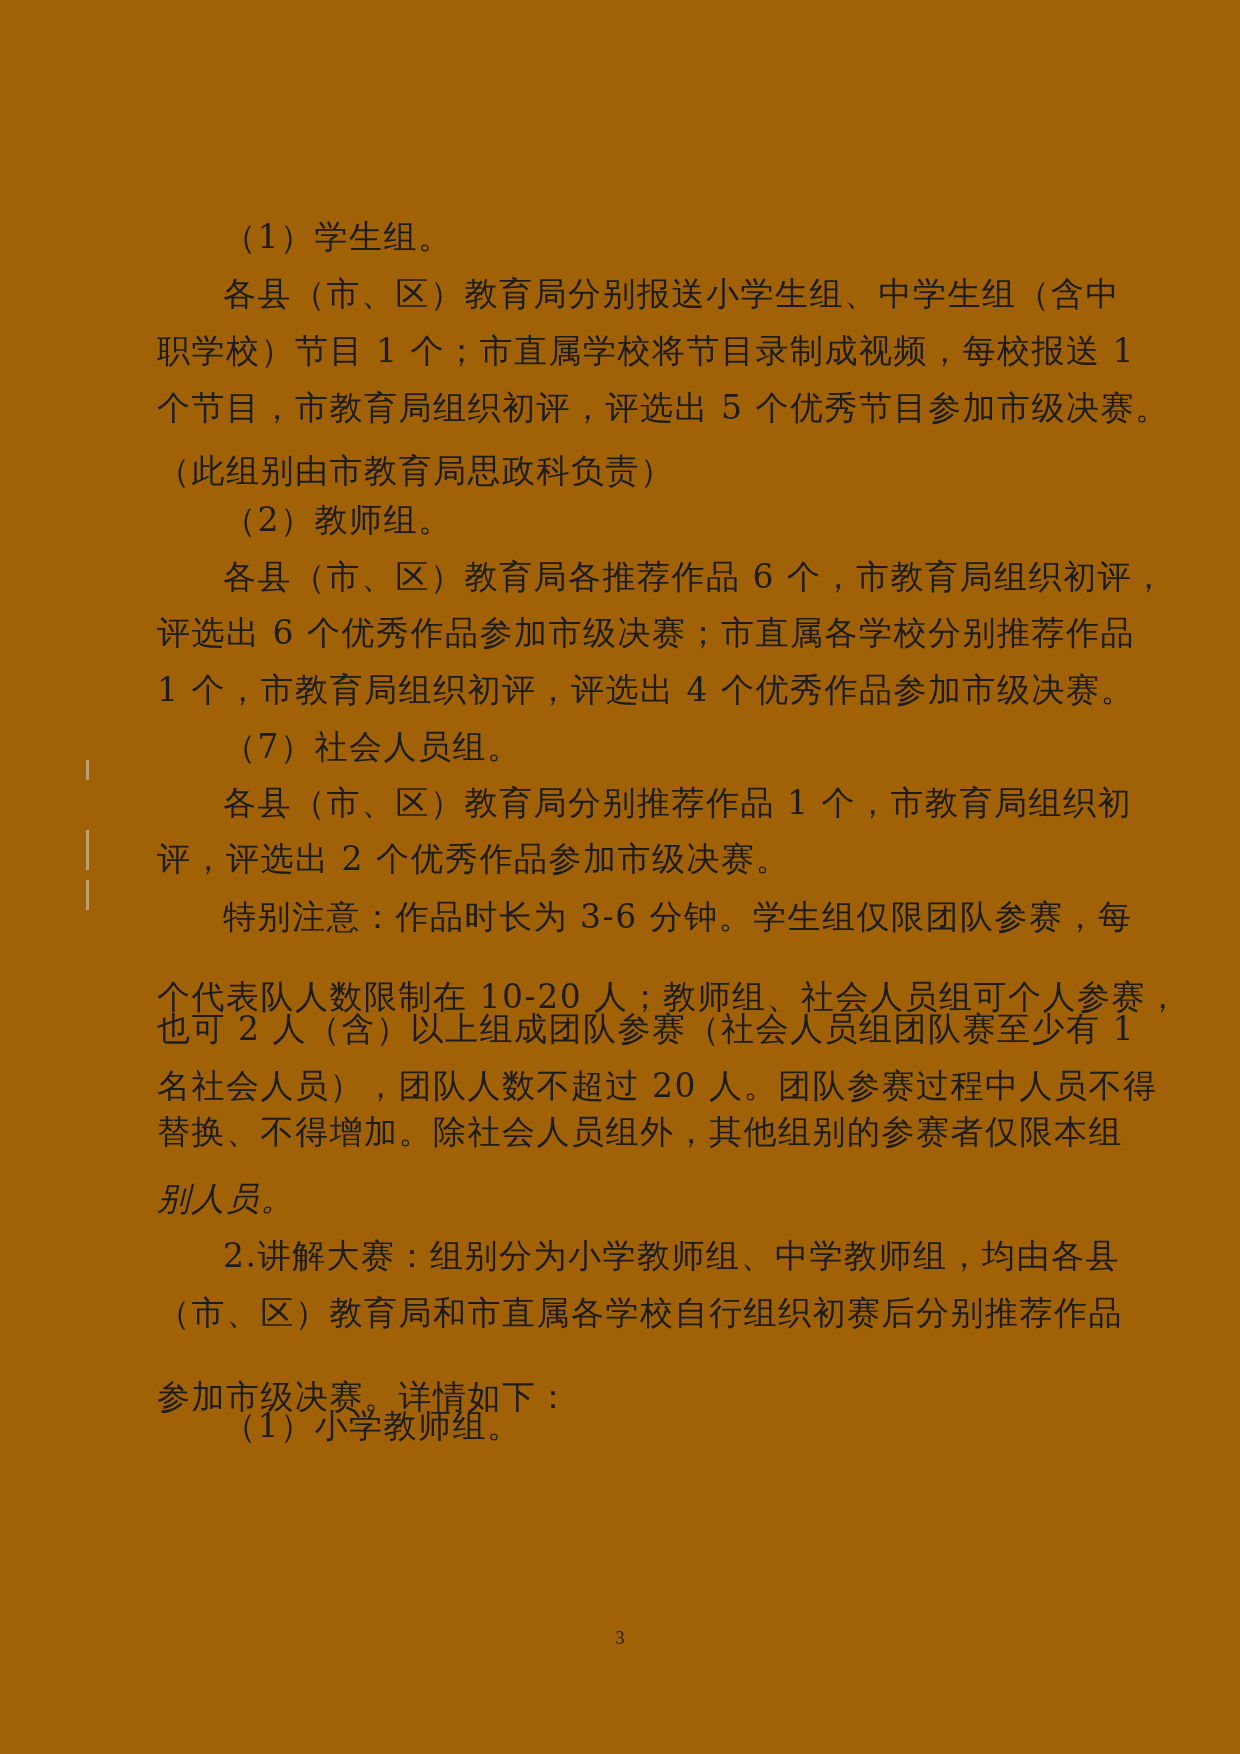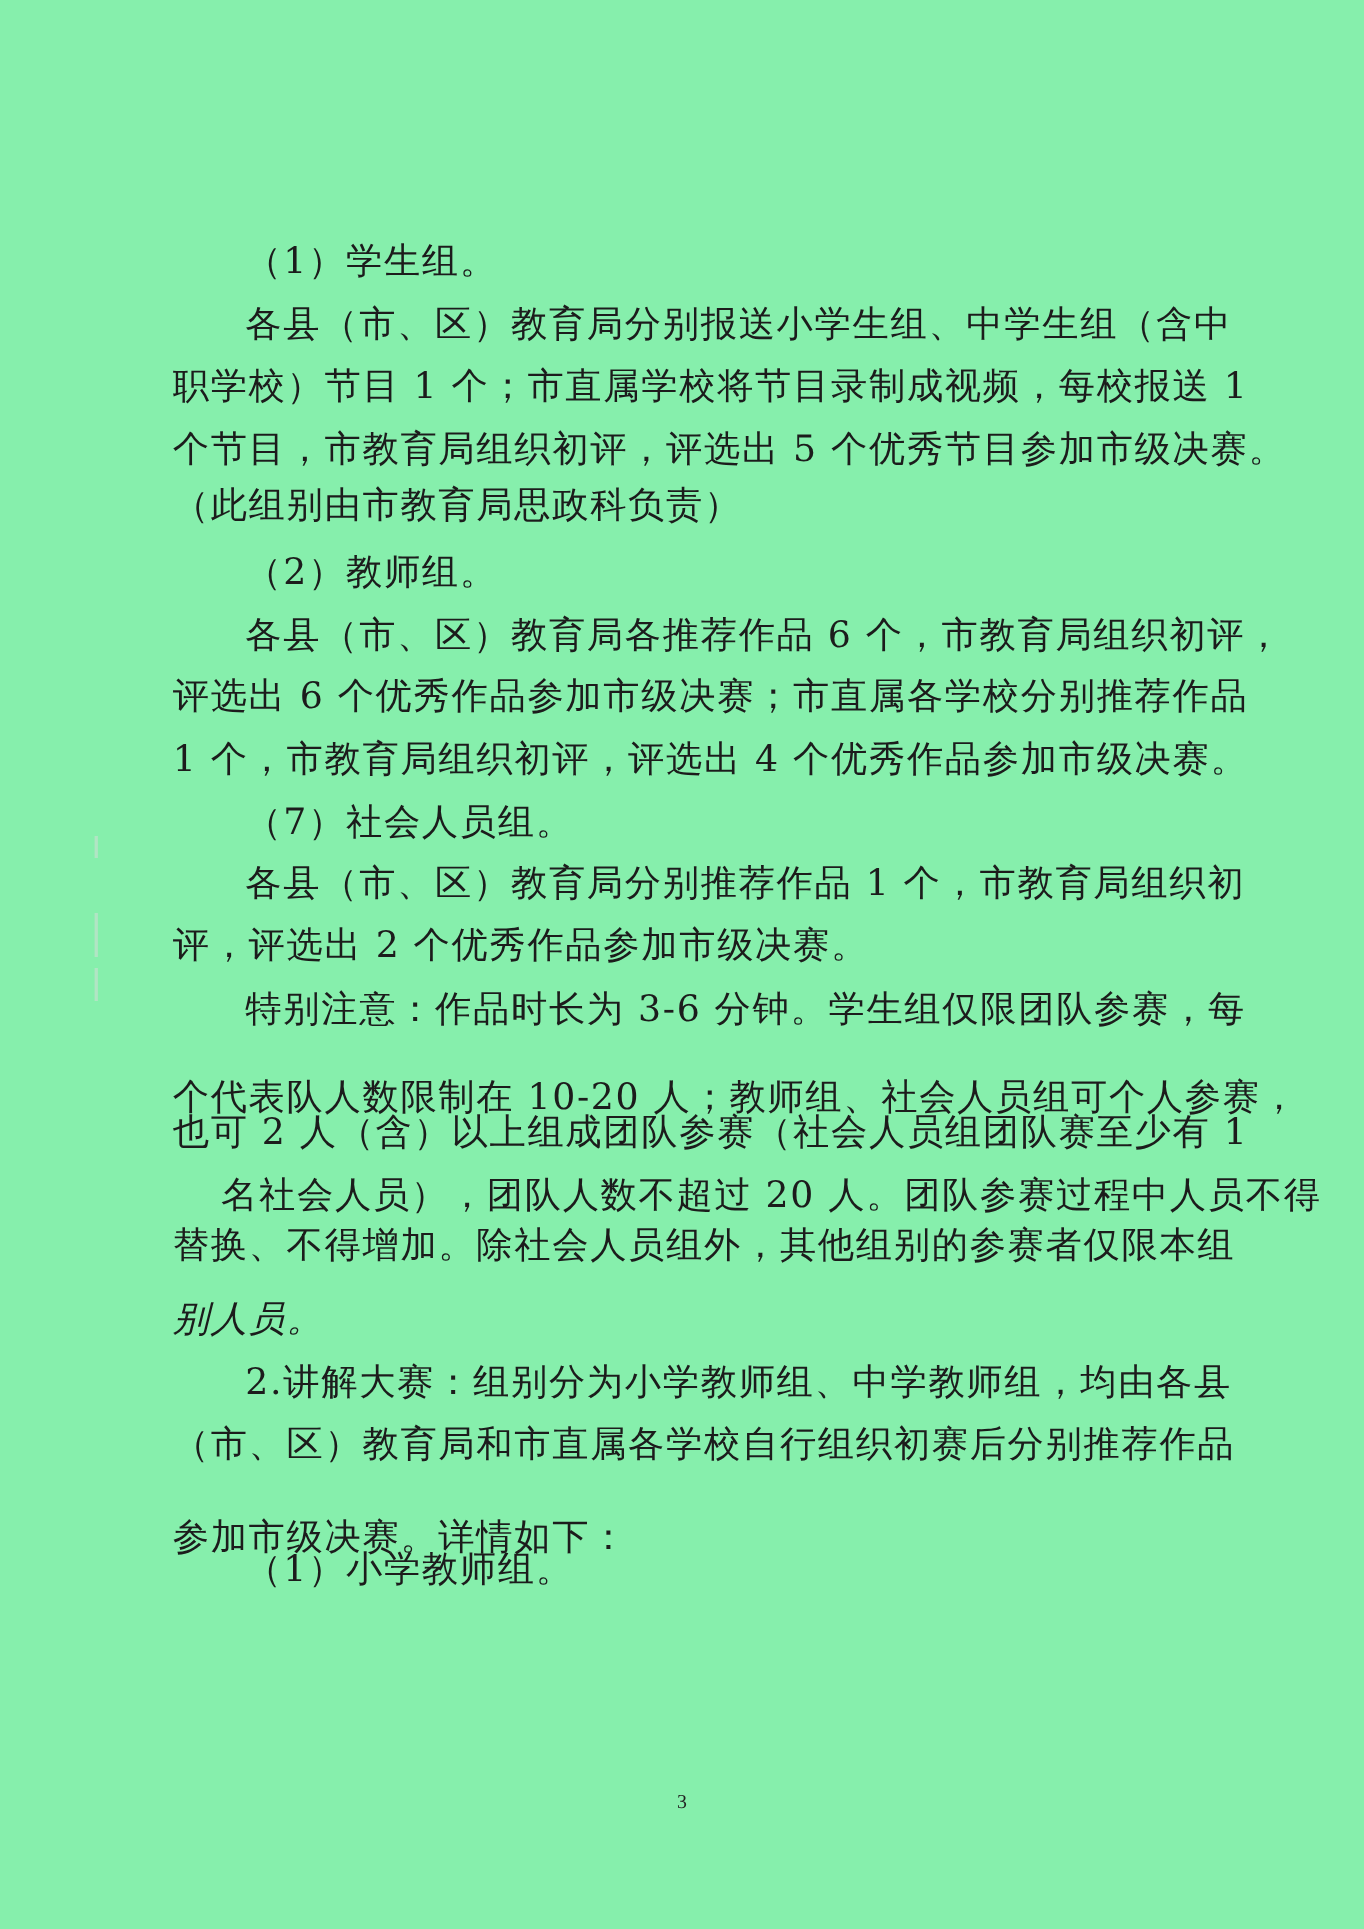--- a/index.html
+++ b/index.html
@@ -13,21 +13,21 @@
       position: relative;
       overflow: hidden;
       font-family: "DejaVu Serif", "Liberation Serif", serif;
       color: #1a1a1a;
     }
     .page {
       position: absolute;
       left: 0; top: 0;
       width: 1240px;
       height: 1754px;
-      background: #86efac;
+      background: #a16207;
     }
     .content {
       position: absolute;
       left: 157px;
       top: 212px;
       width: 912px;
     }
     .line {
       position: absolute;
       left: 0;
@@ -69,32 +69,32 @@
 <div class="page">
   <div class="scan-mark" style="top:760px;height:20px;"></div>
   <div class="scan-mark" style="top:830px;height:40px;"></div>
   <div class="scan-mark" style="top:880px;height:30px;"></div>
 
   <div class="content">
     <div class="line indent" style="top:0px;">（1）学生组。</div>
     <div class="line indent just" style="top:57px;">各县（市、区）教育局分别报送小学生组、中学生组（含中</div>
     <div class="line just" style="top:114px;">职学校）节目 1 个；市直属学校将节目录制成视频，每校报送 1</div>
     <div class="line just" style="top:171px;">个节目，市教育局组织初评，评选出 5 个优秀节目参加市级决赛。</div>
-    <div class="line" style="top:222px;">（此组别由市教育局思政科负责）</div>
+    <div class="line" style="top:234px;">（此组别由市教育局思政科负责）</div>
     <div class="line indent" style="top:283px;">（2）教师组。</div>
     <div class="line indent just" style="top:340px;">各县（市、区）教育局各推荐作品 6 个，市教育局组织初评，</div>
     <div class="line just" style="top:396px;">评选出 6 个优秀作品参加市级决赛；市直属各学校分别推荐作品</div>
     <div class="line just" style="top:453px;">1 个，市教育局组织初评，评选出 4 个优秀作品参加市级决赛。</div>
     <div class="line indent" style="top:510px;">（7）社会人员组。</div>
     <div class="line indent just" style="top:566px;">各县（市、区）教育局分别推荐作品 1 个，市教育局组织初</div>
     <div class="line" style="top:622px;">评，评选出 2 个优秀作品参加市级决赛。</div>
     <div class="line indent just" style="top:680px;">特别注意：作品时长为 3-6 分钟。学生组仅限团队参赛，每</div>
     <div class="line just" style="top:736px;margin-top:24px;">个代表队人数限制在 10-20 人；教师组、社会人员组可个人参赛，</div>
     <div class="line just" style="top:792px;">也可 2 人（含）以上组成团队参赛（社会人员组团队赛至少有 1</div>
-    <div class="line just" style="top:849px;margin-left:44px;">名社会人员），团队人数不超过 20 人。团队参赛过程中人员不得</div>
+    <div class="line just" style="top:849px;">名社会人员），团队人数不超过 20 人。团队参赛过程中人员不得</div>
     <div class="line just" style="top:895px;">替换、不得增加。除社会人员组外，其他组别的参赛者仅限本组</div>
     <div class="line" style="top:962px;font-style:italic;">别人员。</div>
     <div class="line indent just" style="top:1019px;">2.讲解大赛：组别分为小学教师组、中学教师组，均由各县</div>
     <div class="line just" style="top:1076px;">（市、区）教育局和市直属各学校自行组织初赛后分别推荐作品</div>
     <div class="line" style="top:1132px;margin-top:28px;">参加市级决赛。详情如下：</div>
     <div class="line indent" style="top:1189px;">（1）小学教师组。</div>
   </div>
 
   <div class="page-number">3</div>
 </div>

